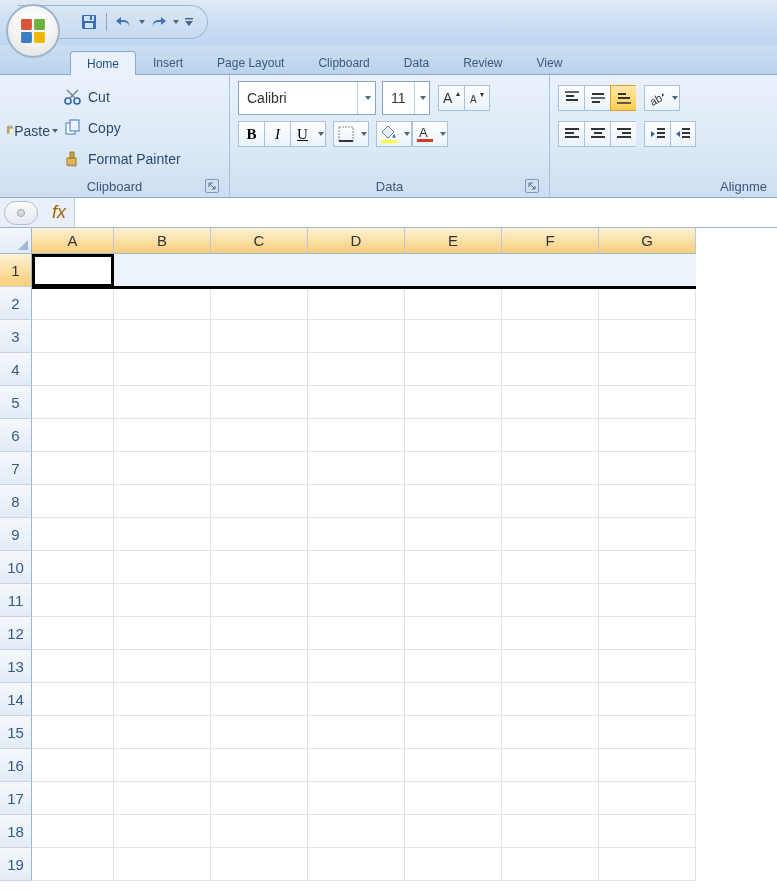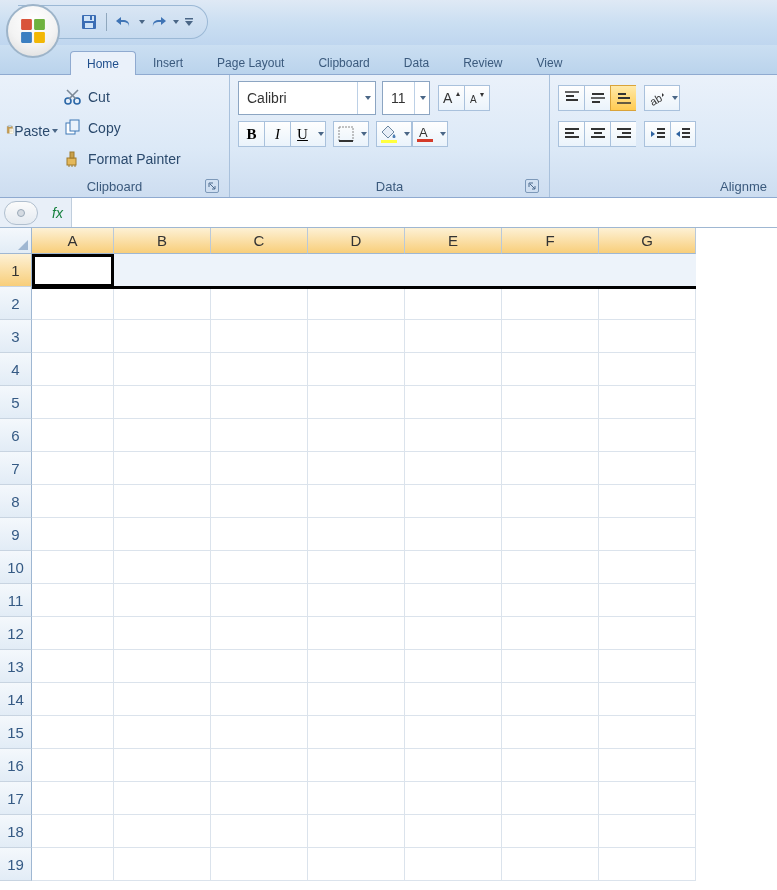--- a/index.html
+++ b/index.html
@@ -53,21 +53,21 @@
     .align-row .rb-btn{border-radius:0;border-right:none;}
     .align-row .rb-btn:last-child{border-right:1px solid #a9c1dc;}
     .align-row.top .rb-btn:nth-child(3){background:linear-gradient(#ffe9a8,#ffcb52);border-color:#d9a33a;}
     
     .fbar{height:30px;display:flex;border-bottom:1px solid #9fb7d2;background:#e8eff8;}
     .namebox{width:165px;background:#fff;border-right:1px solid #9fb7d2;display:flex;align-items:center;}
     .namebox .val{flex:1;text-align:center;font-size:15px;color:#222;}
     .namebox .arr{width:18px;height:100%;display:flex;align-items:center;justify-content:center;}
     .fx-zone{display:flex;align-items:center;}
     .cancel-bubble{width:34px;height:24px;border-radius:12px;background:linear-gradient(#fbfbfb,#e4eaf1);border:1px solid #b0bfcf;margin:0 6px 0 4px;display:flex;align-items:center;justify-content:center;}
-    .fx-lbl{font-style:italic;font-size:14px;color:#15803d;padding:0 8px;border-right:1px solid #c0cedd;height:100%;display:flex;align-items:center;}
+    .fx-lbl{font-style:italic;font-size:18px;color:#a16207;padding:0 8px;border-right:1px solid #c0cedd;height:100%;display:flex;align-items:center;}
     .formula-input{flex:1;background:#fff;height:100%;}
     
     .grid{display:flex;}
     .corner{width:32px;height:26px;background:linear-gradient(#f4f8fc,#e2ecf6);border-right:1px solid #9fb7d2;border-bottom:1px solid #9fb7d2;position:relative;}
     .corner::after{content:"";position:absolute;right:3px;bottom:3px;width:0;height:0;border-left:10px solid transparent;border-bottom:10px solid #9fb7d2;}
     .col-headers{display:flex;}
     .colh{height:26px;border-right:1px solid #b9c9da;border-bottom:1px solid #9fb7d2;background:linear-gradient(#fdf1d5,#f8ce7a);display:flex;align-items:center;justify-content:center;font-size:15px;color:#333;}
     .colh.A{width:82px;}
     .colh.other{width:97px;}
     .grid-body{display:flex;}

